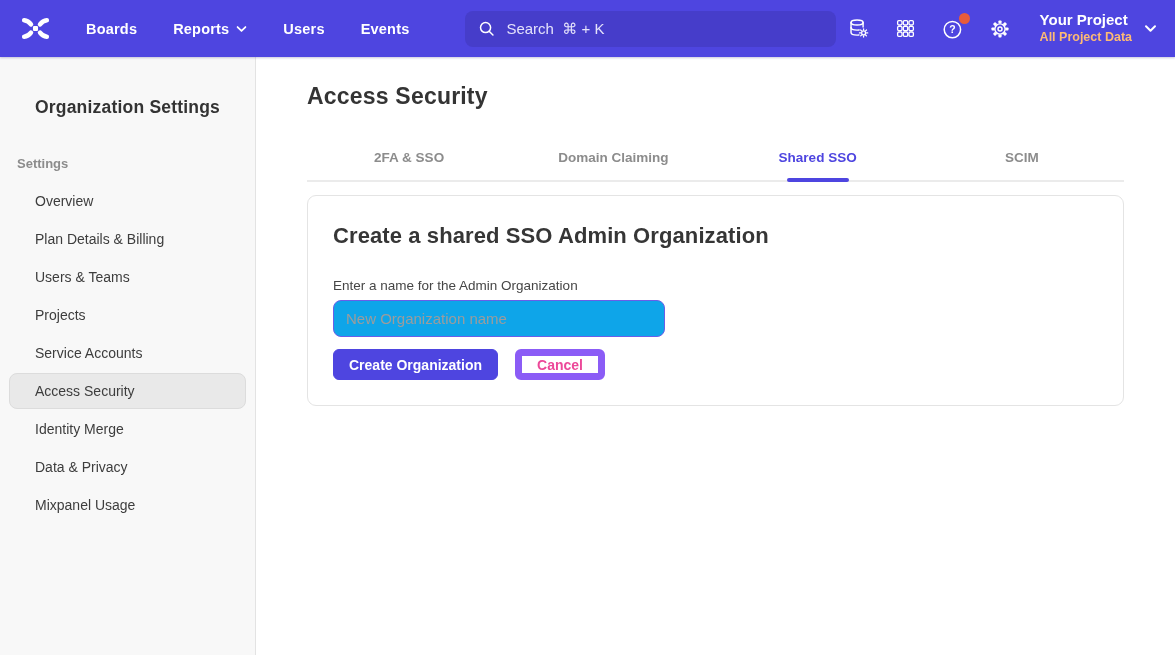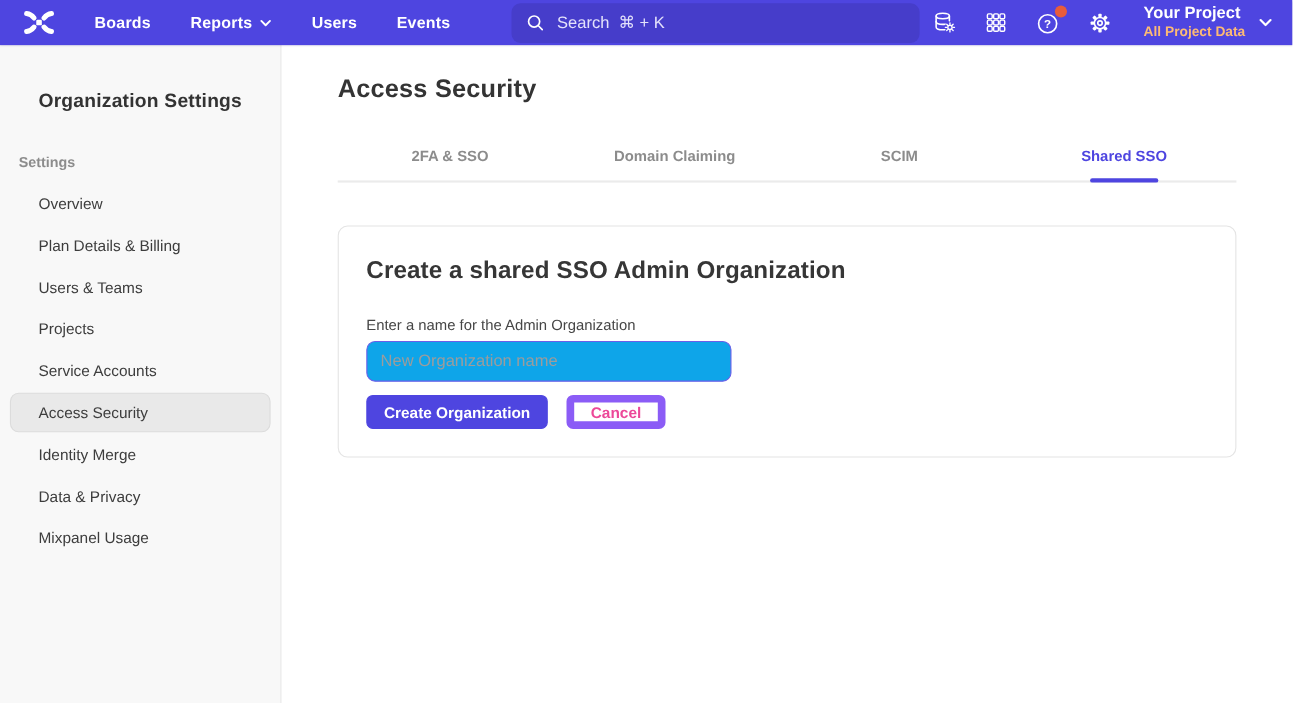--- a/index.html
+++ b/index.html
@@ -1,20 +1,20 @@
 <!DOCTYPE html>
 <html><head>
 <meta charset="utf-8">
 <style>
   * { margin:0; padding:0; box-sizing:border-box; }
   html,body { width:1175px; height:655px; overflow:hidden; background:#fff;
               font-family:"Liberation Sans", sans-serif; }
 
   
-  .topbar { height:41px; background:#4E45E0; display:flex; align-items:center;
+  .topbar { height:57px; background:#4E45E0; display:flex; align-items:center;
             padding:0 18px; position:relative; box-shadow:0 1px 2px rgba(40,30,120,.25); }
   .logo { width:34px; height:30px; display:flex; align-items:center; justify-content:center; cursor:pointer; }
   .nav-links { display:flex; align-items:center; gap:36px; margin-left:34px; }
   .nav-link { color:#fff; font-size:14.5px; font-weight:600; letter-spacing:.2px;
               display:flex; align-items:center; gap:7px; cursor:pointer; white-space:nowrap; }
   .searchbox { margin-left:56px; width:371px; height:36px; background:#463DCA;
                border-radius:8px; display:flex; align-items:center; padding:0 13px; gap:10px; }
   .searchbox input { flex:1; background:transparent; border:none; outline:none;
                      color:#fff; font-size:15px; font-family:inherit; }
   .searchbox input::placeholder { color:#E4E2FB; opacity:1; }
@@ -43,21 +43,21 @@
   
   .main { flex:1; padding:26px 51px 0 51px; background:#fff; }
   .page-title { font-size:23px; font-weight:700; color:#343434; letter-spacing:.2px; }
   .tabs { display:flex; margin-top:27px; border-bottom:2px solid #EBEBEB; }
   .tab { flex:1; text-align:center; padding:13px 0 15px; font-size:13.5px; color:#8C8C8C;
          position:relative; cursor:pointer;font-weight:bold; }
   .tab.active { color:#4E45E0; font-weight:700; }
   .tab.active::after { content:""; position:absolute; left:50%; transform:translateX(-50%);
          bottom:-2px; width:62px; height:4px; background:#4E45E0; border-radius:2px; }
 
-  .card { margin-top:39px; border:1px solid #E4E4E4; border-radius:9px; background:#fff;
+  .card { margin-top:13px; border:1px solid #E4E4E4; border-radius:9px; background:#fff;
           padding:27px 25px 25px; }
   .card-heading { font-size:22px; font-weight:700; color:#363636; letter-spacing:.1px; }
   .field-label { margin-top:29px; font-size:13.5px; color:#464646; }
   .org-input { display:block; margin-top:7px; width:332px; height:37px;
                border:1.5px solid #6A5EE8; border-radius:8px; background:#0ea5e9;
                padding:0 12px; font-size:15px; color:#333; outline:none; font-family:inherit; }
   .org-input::placeholder { color:#9C9C9C; opacity:1; }
   .btn-row { margin-top:12px; display:flex; gap:17px; }
   .btn { height:31px; border-radius:6px; font-size:14px; font-family:inherit;
          display:flex; align-items:center; padding:0 15px; cursor:pointer; }
@@ -203,22 +203,22 @@
       <div class="side-item">Mixpanel Usage</div>
     </nav>
   </aside>
 
   <main class="main">
     <h1 class="page-title">Access Security</h1>
 
     <div class="tabs">
       <div class="tab">2FA &amp; SSO</div>
       <div class="tab">Domain Claiming</div>
+      <div class="tab active">Shared SSO</div>
       <div class="tab">SCIM</div>
-      <div class="tab active">Shared SSO</div>
     </div>
 
     <section class="card">
       <h2 class="card-heading">Create a shared SSO Admin Organization</h2>
       <div class="field-label">Enter a name for the Admin Organization</div>
       <input class="org-input" type="text" placeholder="New Organization name" style="">
       <div class="btn-row">
         <button class="btn btn-primary">Create Organization</button>
         <button class="btn btn-secondary">Cancel</button>
       </div>

